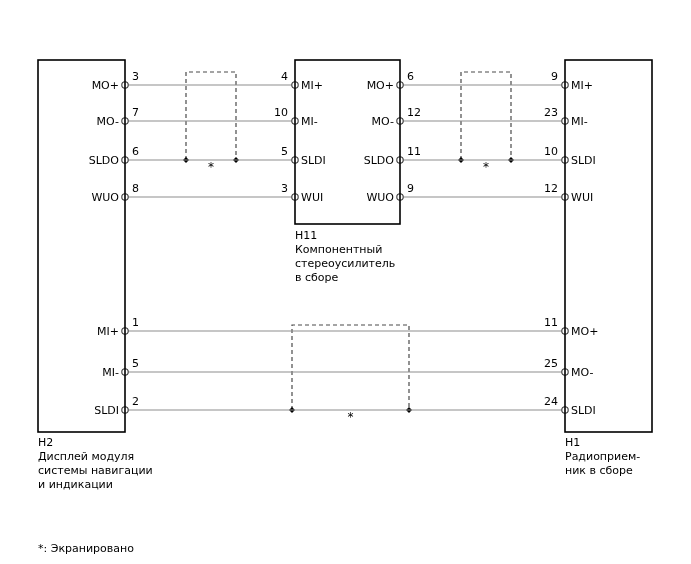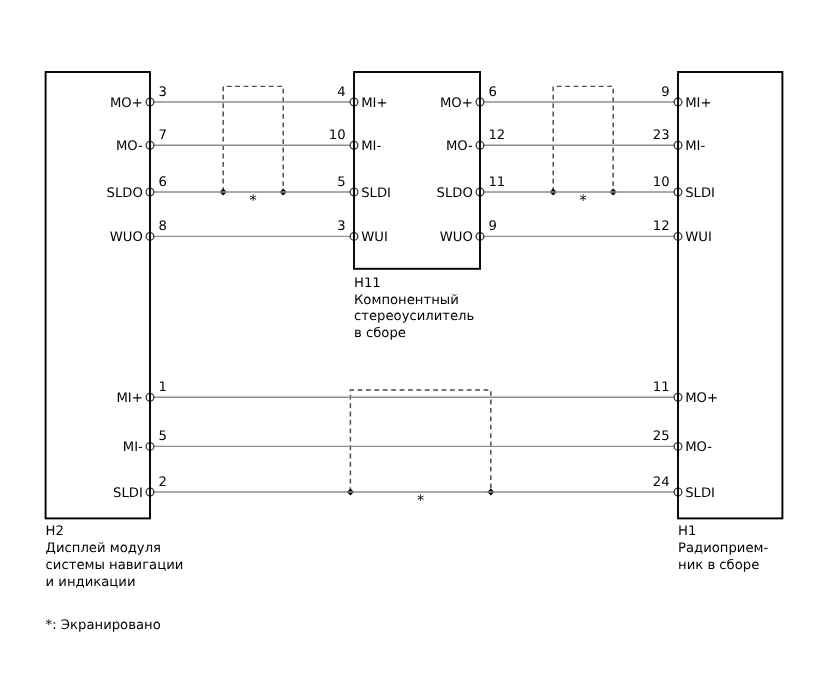--- a/index.html
+++ b/index.html
@@ -12,21 +12,21 @@
     position: relative;
     width: 691px;
     height: 564px;
     background: #ffffff;
     overflow: hidden;
   }
   svg { display: block; }
   .footnote {
     position: absolute;
     left: 38px;
-    top: 514px;
+    top: 542px;
     font-size: 11px;
     color: #000000;
   }
 </style>
 </head>
 <body>
 
 <div class="canvas">
   <svg id="diagram-svg" width="691" height="564" viewBox="0 0 691 564">
       <path d="M 186 160 L 186 72 L 236 72 L 236 160" fill="none" stroke="#4a4a4a" stroke-width="1.2" stroke-dasharray="4 3"></path>

